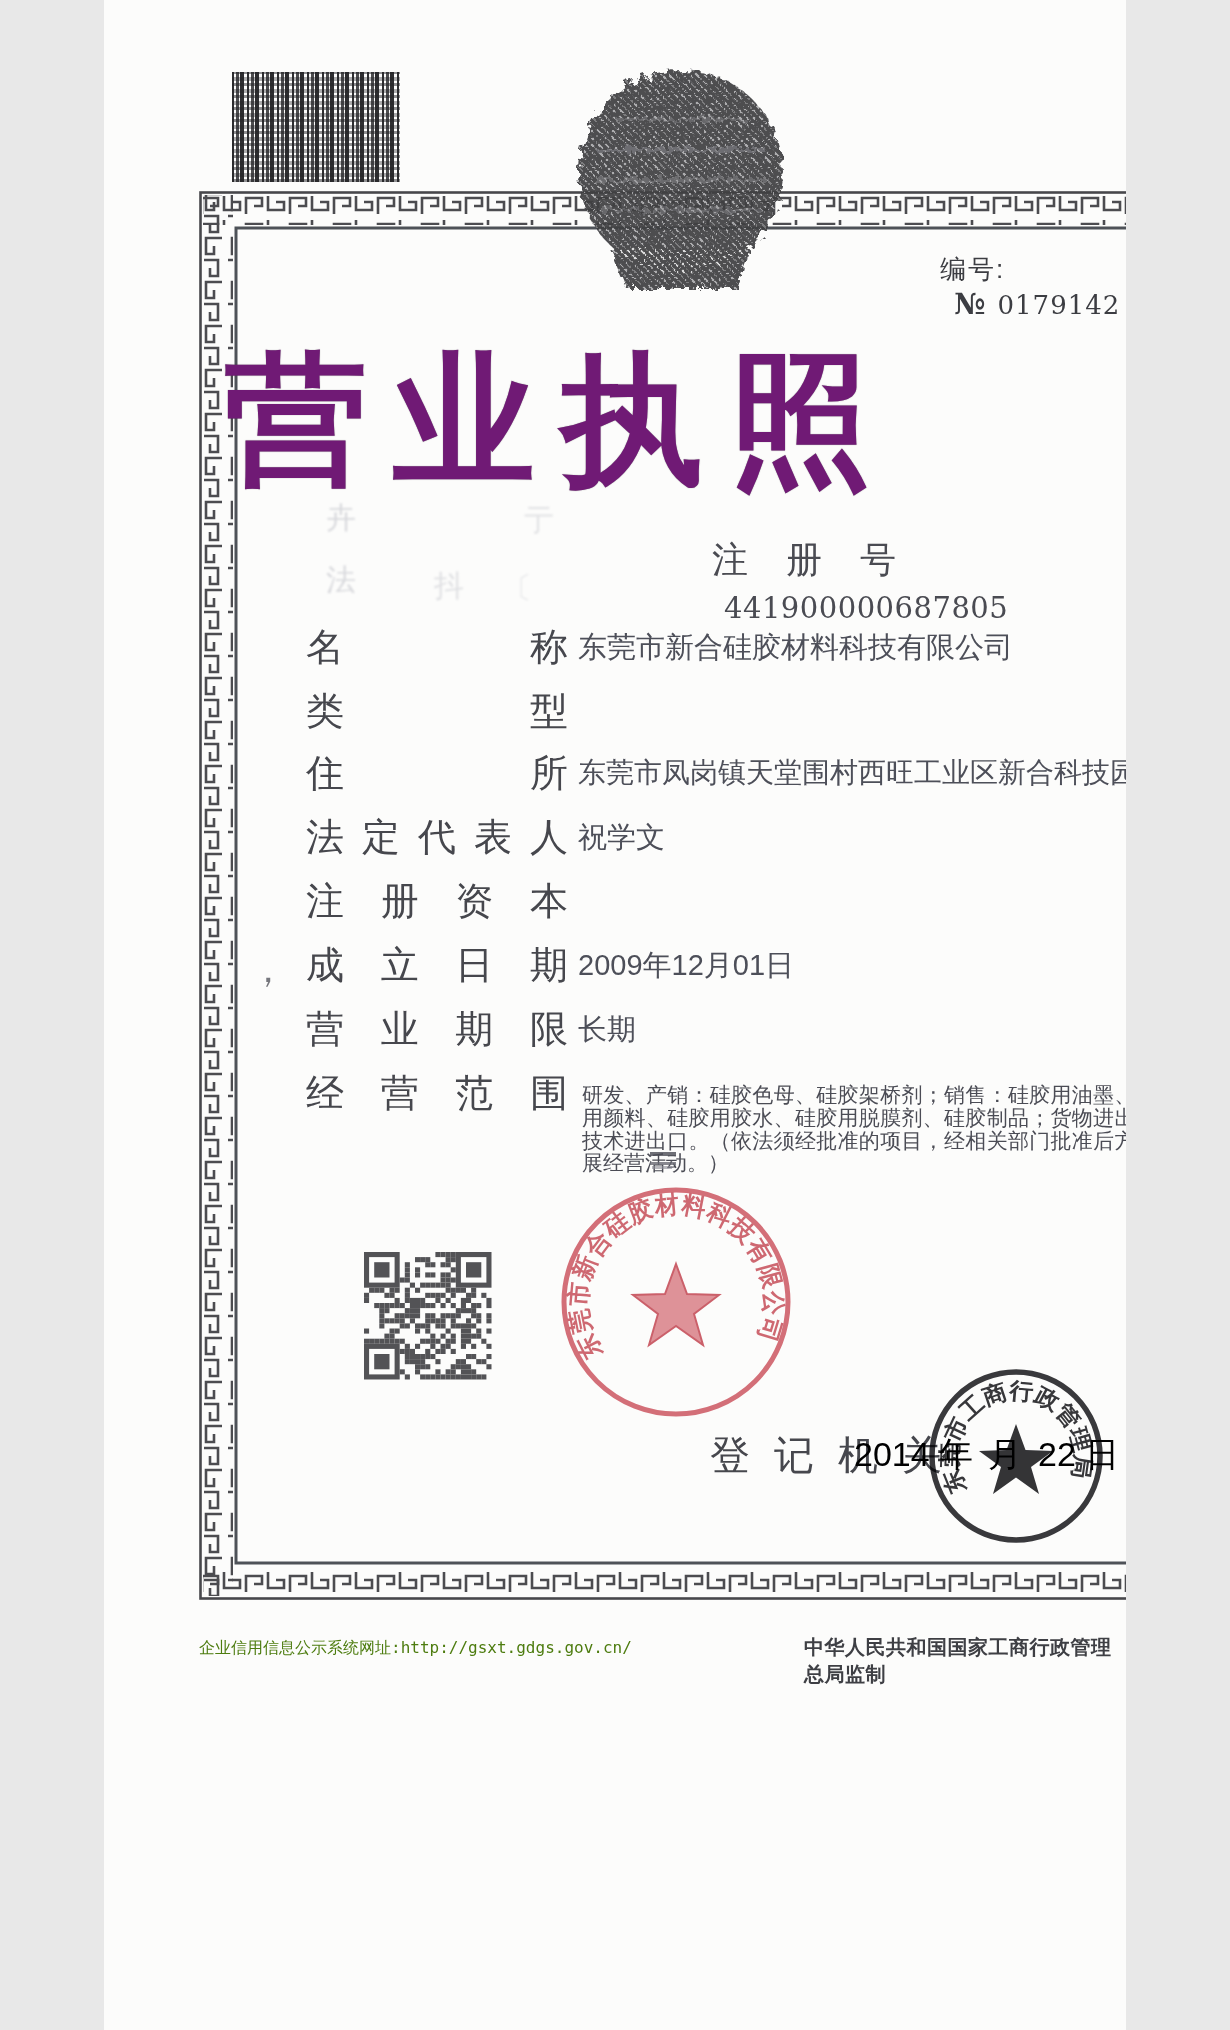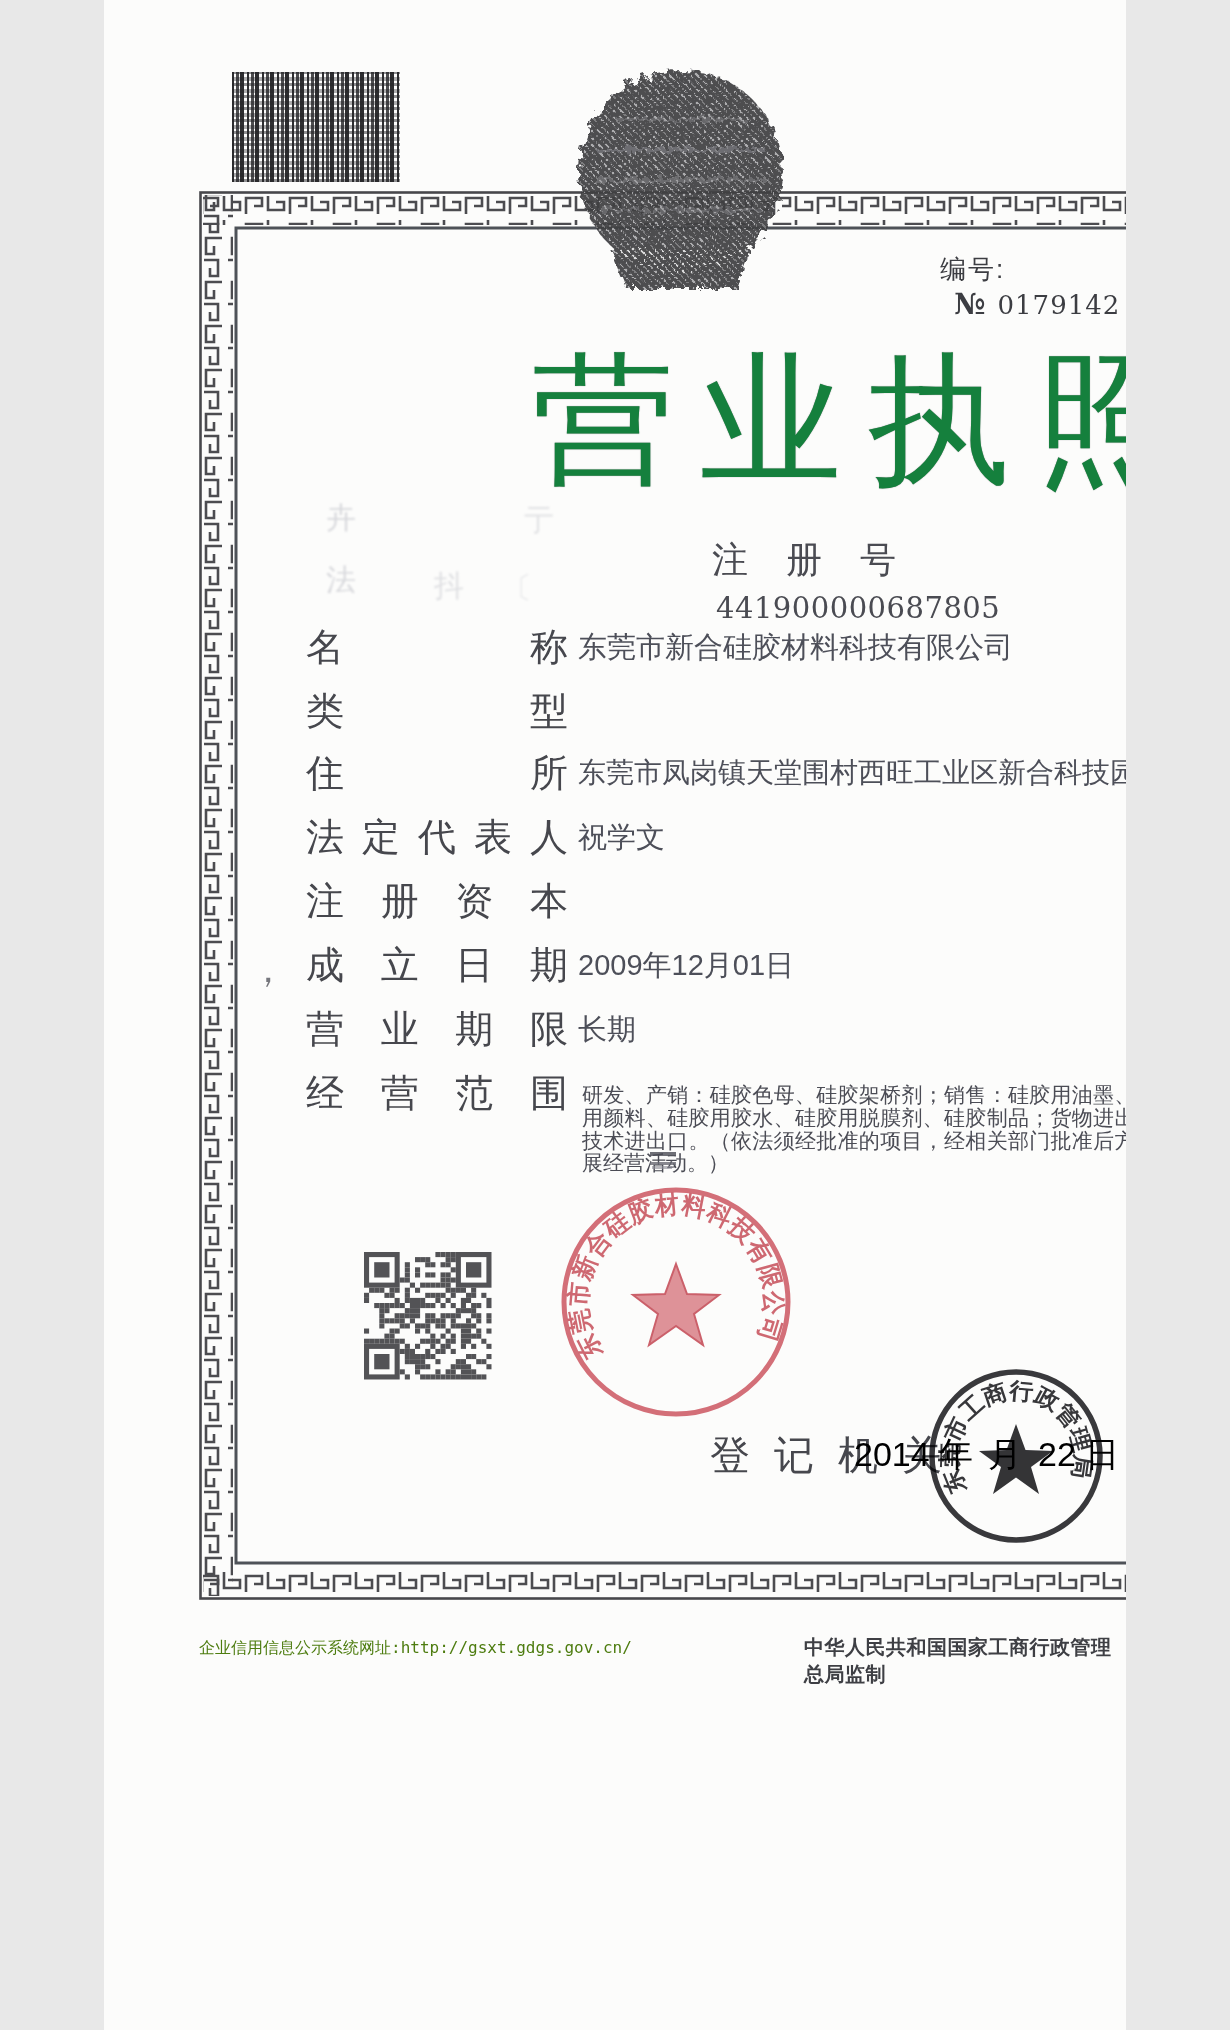--- a/index.html
+++ b/index.html
@@ -26,28 +26,28 @@
   .frame{position:absolute; left:95px; top:191px; z-index:1;}
   
   .emblem{position:absolute; left:452px; top:60px; z-index:2; opacity:.93;}
   
   .serial{position:absolute; left:836px; top:252px; z-index:3; font-size:26px; color:#3c3d42; letter-spacing:2px;}
   .serial .nosym{font-family:"DejaVu Serif", serif; font-weight:700; font-size:29px; margin-left:14px;}
   .serial .digits{font-family:"DejaVu Serif", serif; font-size:26px; letter-spacing:1px; margin-left:10px;}
   
   .title{
     position:absolute; left:95px; top:340px; width:1005px; z-index:3;
-    text-align:right; font-size:142px; line-height:160px; font-weight:400;
-    letter-spacing:26px; text-indent:26px; color:#15803d;
+    text-align:left; font-size:142px; line-height:160px; font-weight:700;
+    letter-spacing:26px; text-indent:26px; color:#701a75;
     text-shadow:0 0 1px rgba(58,58,62,.65);
   }
   
   .regno{position:absolute; left:608px; top:536px; z-index:3; font-size:36px; color:#4a4b52;}
   .regno .lbl{letter-spacing:14px;}
-  .regno .num{font-family:"DejaVu Serif", serif; font-size:29px; letter-spacing:.5px; margin-left:4px;}
+  .regno .num{font-family:"DejaVu Serif", serif; font-size:29px; letter-spacing:.5px; margin-left:12px;}
   
   .row{position:absolute; left:202px; z-index:3; display:flex; align-items:center; height:50px;}
   .row .flabel{width:262px; display:flex; justify-content:space-between;
                font-size:38px; color:#46474d; line-height:50px; flex:none;}
   .row .fvalue{margin-left:10px; font-size:29px; color:#4d4f59; white-space:nowrap; line-height:50px;}
   .r1{top:622px;} .r2{top:686px;} .r3{top:748px;} .r4{top:812px;}
   .r5{top:876px;} .r6{top:940px;} .r7{top:1004px;} .r8{top:1068px;}
   .r3 .fvalue{font-size:28px;}
   .r6 .fvalue{font-family:"Liberation Sans", sans-serif;}
   .scope{

